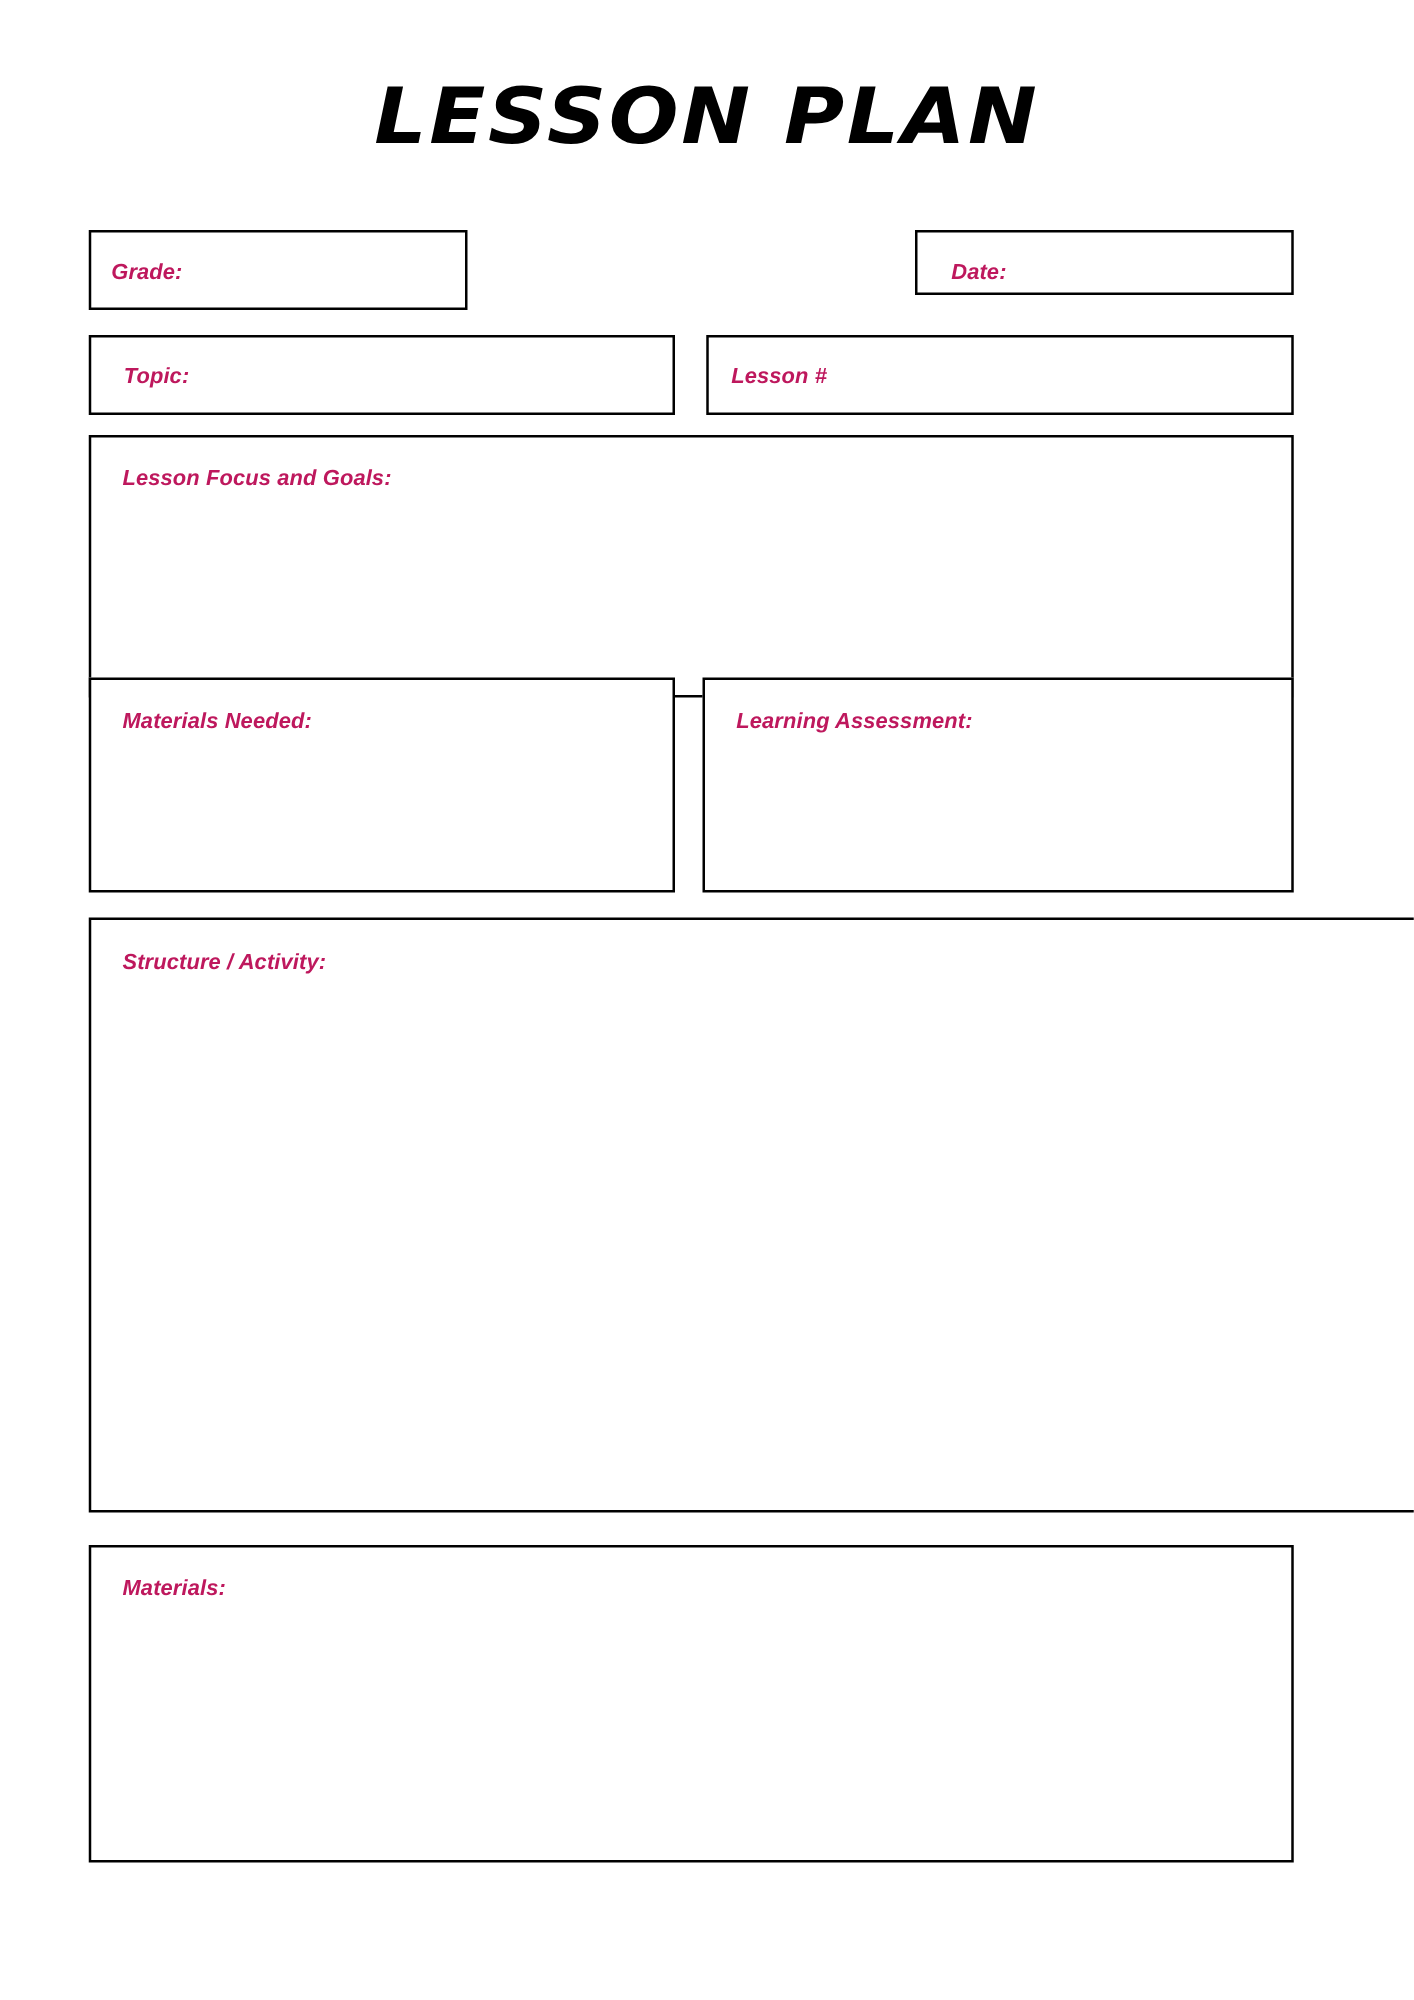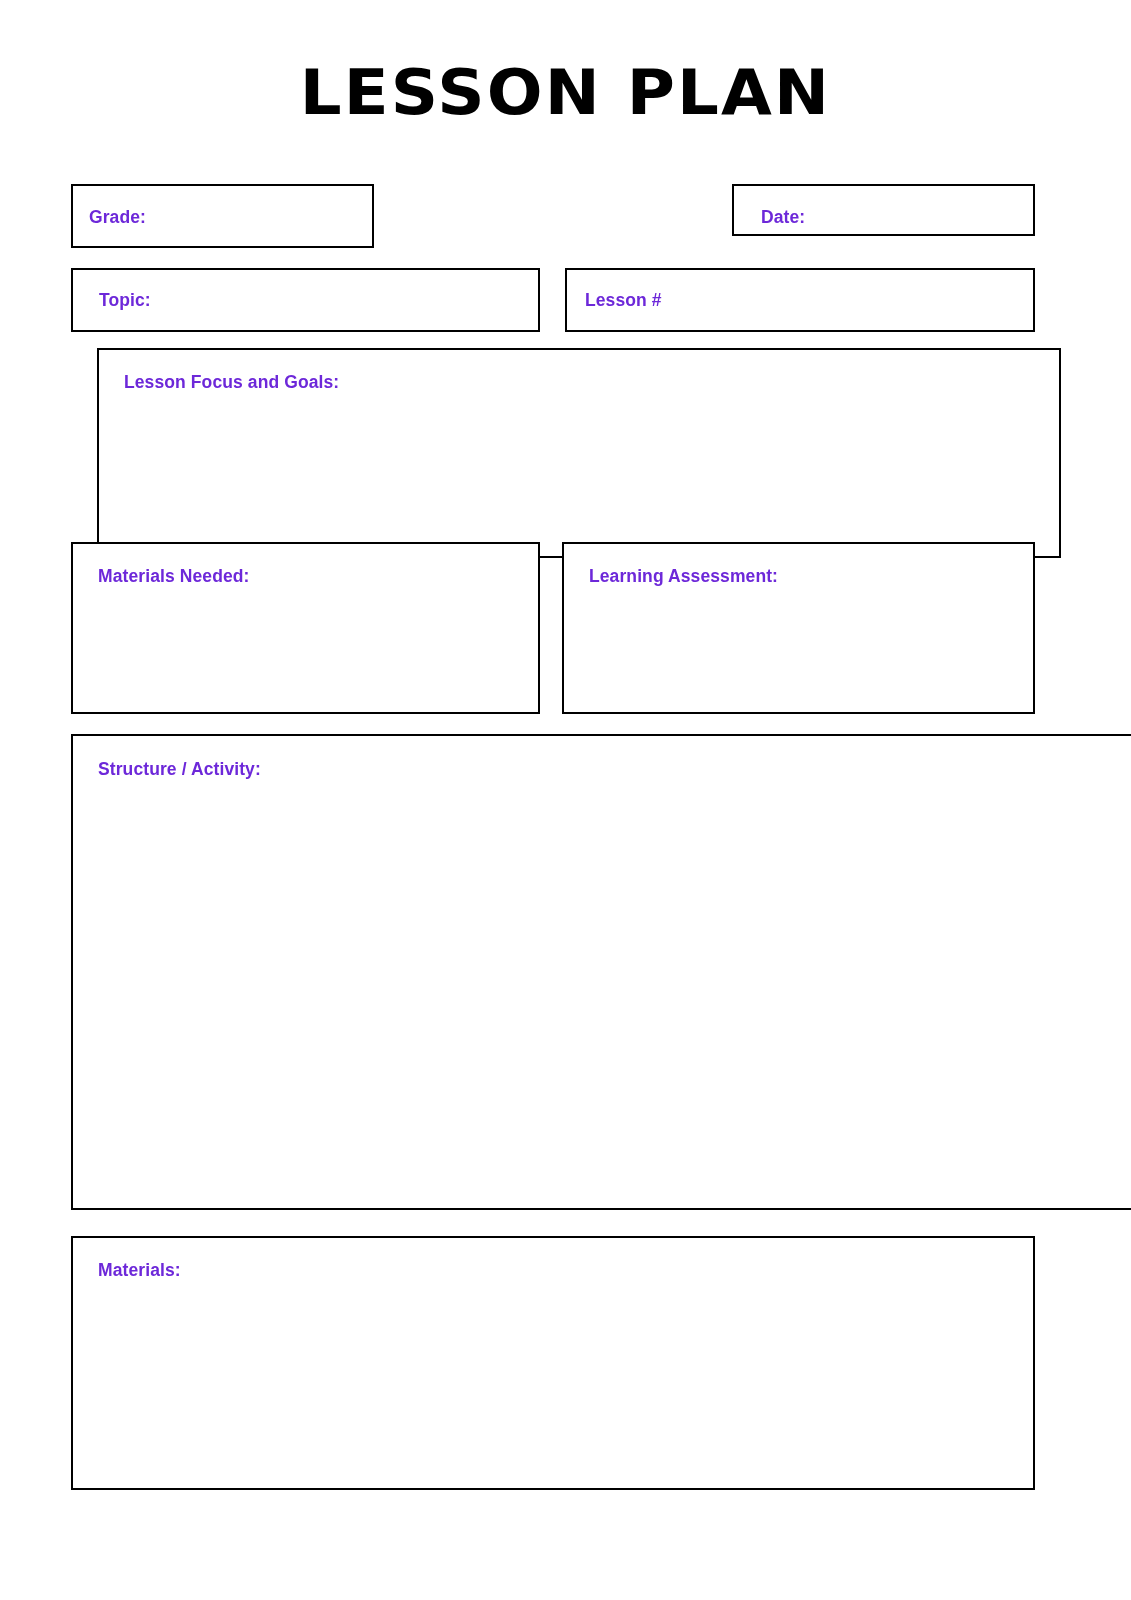--- a/index.html
+++ b/index.html
@@ -13,20 +13,21 @@
     font-family: "Liberation Sans", sans-serif;
     color: #111111;
     overflow: hidden;
   }
   .page {
     position: relative;
     width: 1131px;
     height: 1600px;
     background: #ffffff;
     box-sizing: border-box;
+    font-style: italic;
   }
   .title {
     position: absolute;
     left: 0;
     top: 62px;
     width: 1131px;
     text-align: center;
     font-family: "DejaVu Sans", sans-serif;
     font-weight: 700;
     font-size: 62px;
@@ -42,33 +43,33 @@
     box-sizing: border-box;
     background: #ffffff;
   }
   .box-label {
     position: absolute;
     left: 24px;
     top: 14px;
     font-family: "Liberation Sans", sans-serif;
     font-weight: 700;
     font-size: 17.5px;
-    color: #6d28d9;
+    color: #be185d;
     letter-spacing: 0.1px;
     white-space: nowrap;
   }
   
   #box-grade   { left: 71px;  top: 184px; width: 303px; height: 64px; }
   #box-subject { left: 402px; top: 184px; width: 303px; height: 64px; }
   #box-date    { left: 732px; top: 184px; width: 303px; height: 52px; }
   
   #box-topic   { left: 71px;  top: 268px; width: 469px; height: 64px; }
   #box-lesson  { left: 565px; top: 268px; width: 470px; height: 64px; }
   
-  #box-focus   { left: 71px;  top: 348px; width: 964px; height: 210px; margin-left: 26px; }
+  #box-focus   { left: 71px;  top: 348px; width: 964px; height: 210px; }
   
   #box-materials { left: 71px;  top: 542px; width: 469px; height: 172px; }
   #box-objectives{ left: 562px; top: 542px; width: 473px; height: 172px; }
   
   #box-structure { left: 71px;  top: 734px; width: 1116px; height: 476px; }
   
   #box-assessment{ left: 71px;  top: 1236px; width: 964px; height: 254px; }
 
   #box-materials .box-label,
   #box-objectives .box-label,

